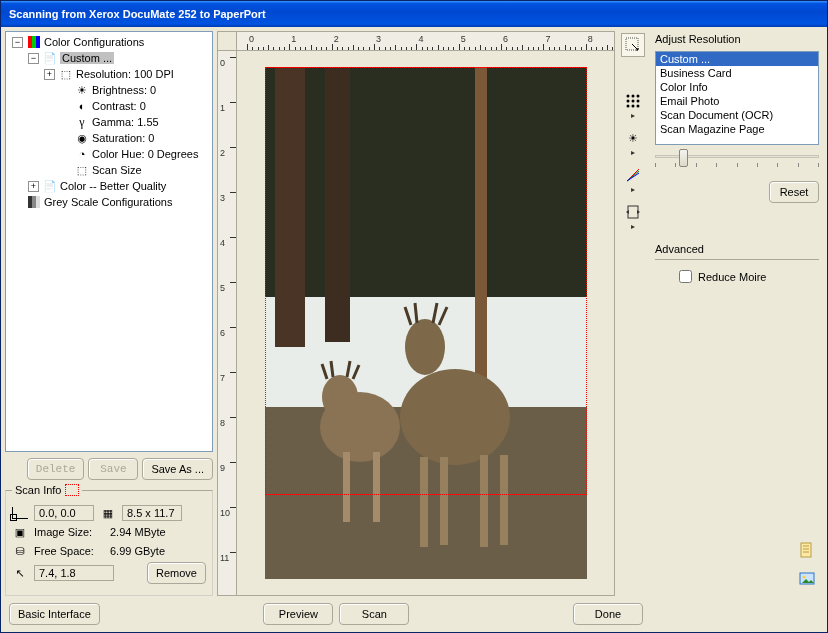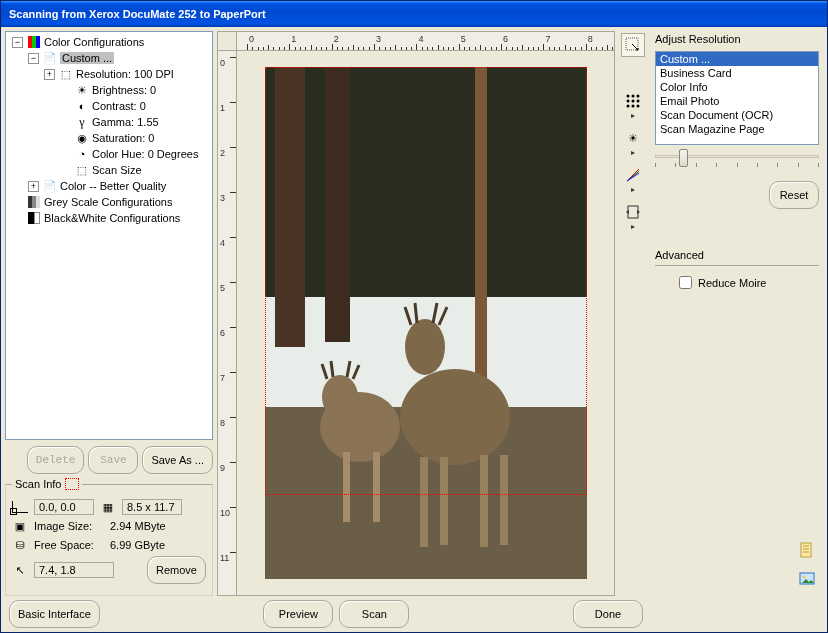--- a/index.html
+++ b/index.html
@@ -16,21 +16,21 @@
 .treeitem { display: flex; align-items: center; height: 16px; white-space: nowrap; }
 .treeitem .exp { width: 11px; height: 11px; border: 1px solid #919191; display: inline-flex; align-items: center; justify-content: center; margin-right: 4px; font-size: 9px; line-height: 1; color: #000; background: white; }
 .treeitem .noexp { width: 11px; display: inline-block; margin-right: 4px; }
 .treeitem .icon { width: 14px; height: 14px; display: inline-flex; align-items: center; justify-content: center; margin-right: 3px; }
 .indent1 { padding-left: 4px; }
 .indent2 { padding-left: 20px; }
 .indent3 { padding-left: 36px; }
 .indent4 { padding-left: 52px; }
 .selected-tree { background: #c0c0c0; padding: 0 2px; }
 .btnrow { display: flex; justify-content: flex-end; gap: 4px; margin-top: 2px; }
-.btn { height: 28px; padding: 0 8px; background: #ece9d8; border: 1px solid #aca899; border-radius: 10px; display: flex; align-items: center; justify-content: center; cursor: pointer; min-width: 50px; box-shadow: inset 1px 1px 0 #fff; }
+.btn { height: 22px; padding: 0 8px; background: #ece9d8; border: 1px solid #aca899; border-radius: 4px; display: flex; align-items: center; justify-content: center; cursor: pointer; min-width: 50px; box-shadow: inset 1px 1px 0 #fff; }
 .btn.disabled { color: #aca899; font-family: Liberation Mono, monospace; }
 fieldset { border: 1px solid #d4d0c8; border-top-color: #aca899; padding: 6px 6px 8px; }
 legend { padding: 0 3px; }
 .legend-wrap { display: flex; align-items: center; gap: 4px; }
 .redbox { width: 14px; height: 12px; border: 1px dotted red; }
 .info-row { display: flex; align-items: center; margin: 3px 0; gap: 6px; }
 .info-row .ibox { width: 60px; border: 1px solid #aca899; background: #ece9d8; padding: 1px 4px; height: 16px; display: flex; align-items: center; }
 .preview-wrap { flex: 1; display: flex; }
 .ruler-corner { width: 20px; height: 20px; background: #ece9d8; border: 1px solid #aca899; }
 .ruler-h { flex: 1; height: 20px; background: #f0ede4; border: 1px solid #aca899; border-left: none; position: relative; overflow: hidden; }
@@ -144,30 +144,20 @@
         <div class="treeitem indent1">
           <span class="noexp"></span>
           <span class="icon">
               <span class="color-sq">
                 <span style="background:#333"></span>
                 <span style="background:#888"></span>
                 <span style="background:#ddd"></span>
               </span>
             </span>
           <span>Grey Scale Configurations</span>
-        </div>
-        <div class="treeitem indent1">
-          <span class="noexp"></span>
-          <span class="icon">
-              <span class="color-sq">
-                <span style="background:#000;width:6px"></span>
-                <span style="background:#fff;width:6px;border:1px solid #888"></span>
-              </span>
-            </span>
-          <span>Black&amp;White Configurations</span>
         </div>
       </div>
 
       <div class="btnrow">
         <div class="btn disabled">Delete</div>
         <div class="btn disabled">Save</div>
         <div class="btn">Save As ...</div>
       </div>
 
       <fieldset>

